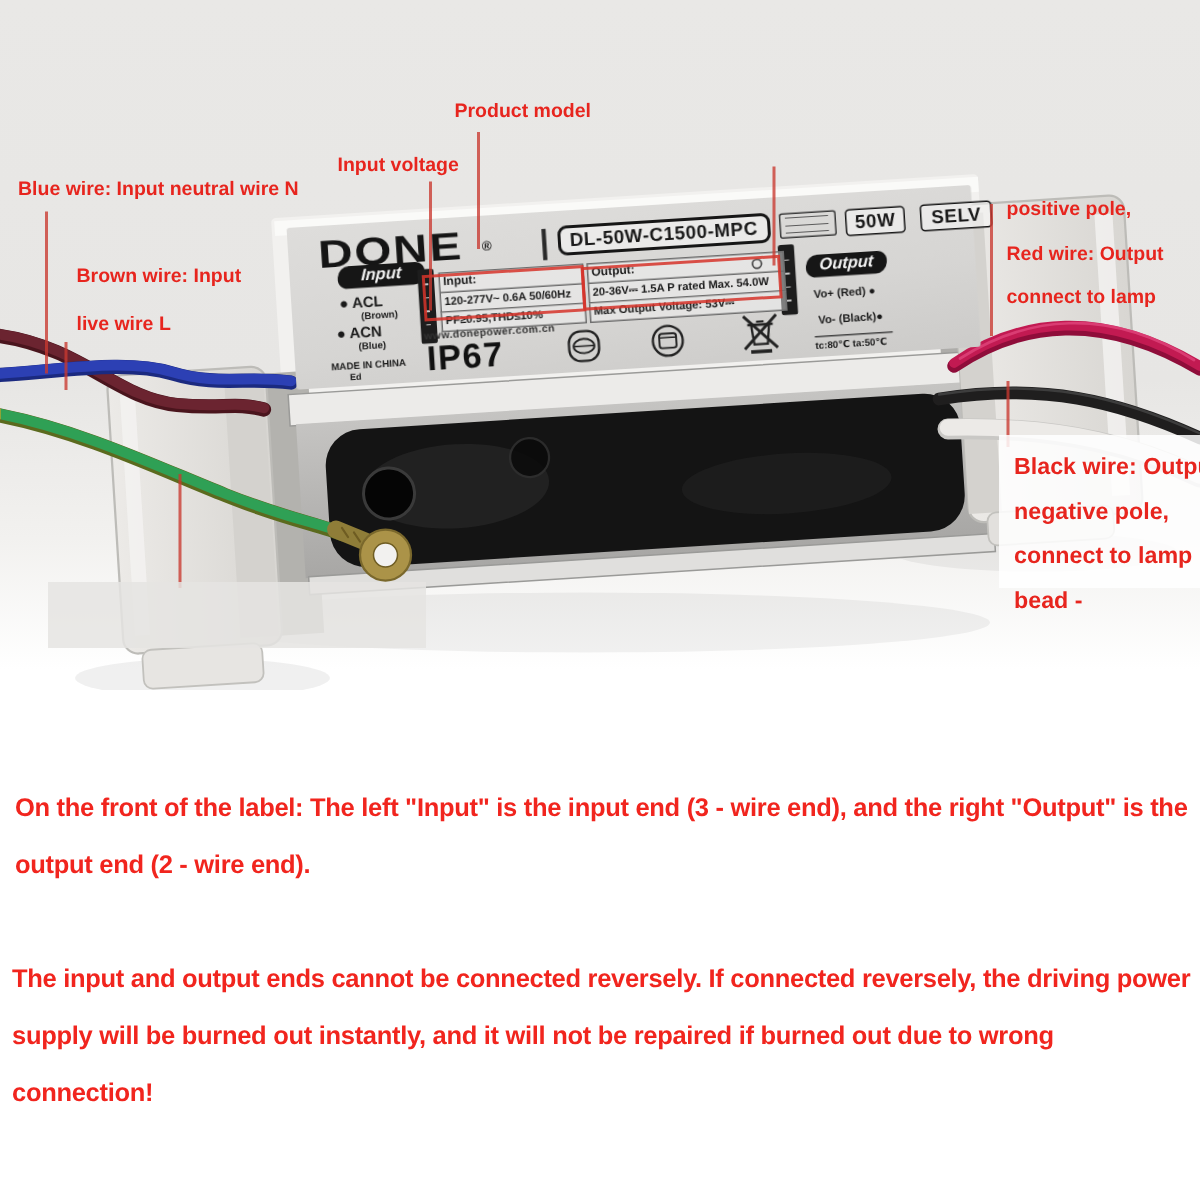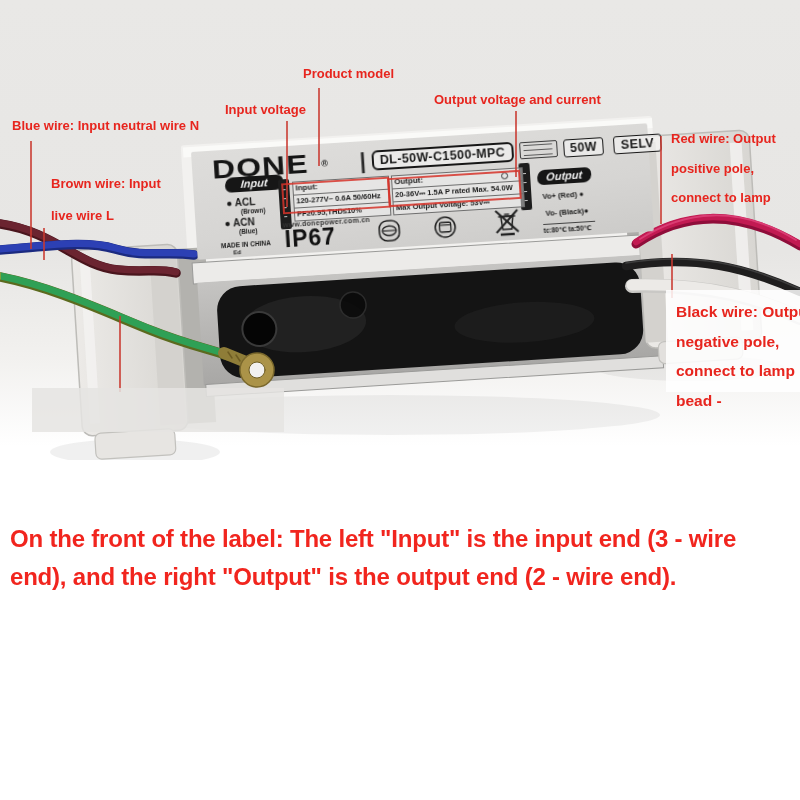--- a/index.html
+++ b/index.html
@@ -48,21 +48,21 @@
   
   .ann{position:absolute;color:#e7251e;font-weight:700;font-size:13px;white-space:nowrap;}
   .ann .l{line-height:29.5px;}
   .ann2{line-height:32px;}
   .pline{position:absolute;width:2px;background:rgba(201,56,48,.78);}
   .rbox{position:absolute;border:2px solid rgba(214,52,42,.85);transform:rotate(-3.6deg);}
   .txtbg{position:absolute;}
 
   
   .note-head{position:absolute;left:2px;top:482px;font-size:27px;font-weight:700;color:#f1251e;letter-spacing:.5px;}
-  .note-p{position:absolute;color:#f1251e;font-size:24px;font-weight:600;line-height:38px;letter-spacing:-0.2px;}
+  .note-p{position:absolute;color:#f1251e;font-size:17px;font-weight:600;line-height:38px;letter-spacing:-0.2px;}
   .p1{left:10px;top:520px;width:782px;}
   .p2{left:8px;top:634px;width:786px;}
 </style>
 </head>
 <body>
 
 <div class="page">
   <div class="photo">
 
     <svg width="800" height="460" viewBox="0 0 800 460">
@@ -229,33 +229,33 @@
     <div class="pline" style="left:43px;top:228px;height:32px;"></div>
     <div class="pline" style="left:119px;top:316px;height:76px;"></div>
     <div class="pline" style="left:660px;top:136px;height:88px;"></div>
     <div class="pline" style="left:671px;top:254px;height:44px;"></div>
 
     <div class="txtbg" style="left:32px;top:388px;width:252px;height:44px;background:#e5e4e2;opacity:.85;"></div>
     <div class="txtbg" style="left:666px;top:290px;width:134px;height:102px;background:rgba(255,255,255,.85);"></div>
 
     <div class="ann" style="left:303px;top:66px;">Product model</div>
     <div class="ann" style="left:225px;top:102px;">Input voltage</div>
-    <div class="ann" style="left:434px;top:92px;">Output voltage and current</div>
     <div class="ann ann2" style="left:51px;top:168px;">
       <div>Brown wire: Input</div>
       <div>live wire L</div>
     </div>
     <div class="ann" style="left:12px;top:118px;">Blue wire: Input neutral wire N</div>
     <div class="ann" style="left:671px;top:124px;">
+      <div class="l">positive pole,</div>
       <div class="l">Red wire: Output</div>
-      <div class="l">positive pole,</div>
       <div class="l">connect to lamp</div>
     </div>
     <div class="ann" style="left:676px;top:297px;font-size:15.5px;">
       <div class="l">Black wire: Output</div>
       <div class="l">negative pole,</div>
       <div class="l">connect to lamp</div>
       <div class="l">bead -</div>
     </div>
   </div>
 
   <div class="note-p p1">On the front of the label: The left "Input" is the input end (3 - wire end), and the right "Output" is the output end (2 - wire end).</div>
+  <div class="note-p p2">The input and output ends cannot be connected reversely. If connected reversely, the driving power supply will be burned out instantly, and it will not be repaired if burned out due to wrong connection!</div>
 </div>
 
 </body></html>

